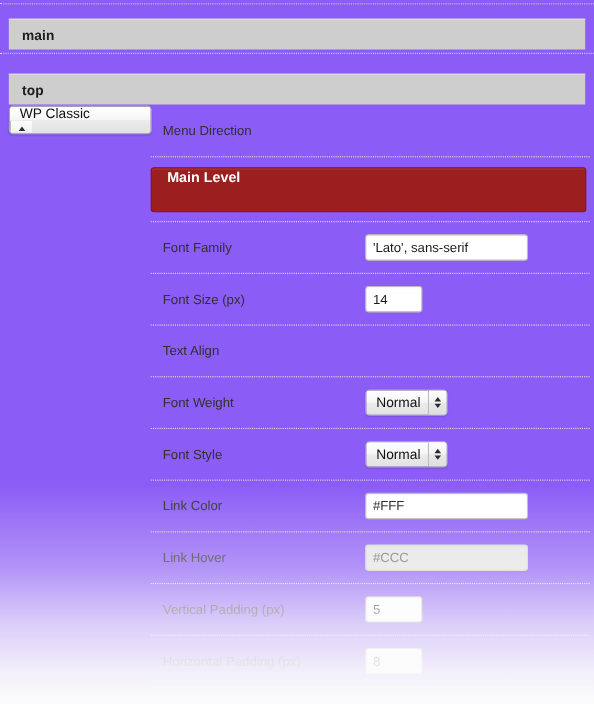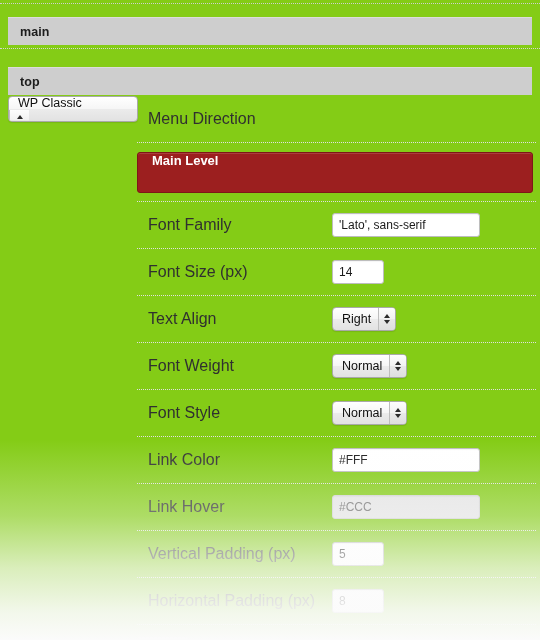--- a/index.html
+++ b/index.html
@@ -10,21 +10,21 @@
     background: #fbfbfb;
     font-family: "Liberation Sans", sans-serif;
     -webkit-font-smoothing: antialiased;
   }
 
   #app {
     position: relative;
     width: 540px;
     height: 640px;
     overflow: hidden;
-    background: #84cc16;
+    background: #8b5cf6;
   }
 
   
   .top-rule {
     position: absolute;
     left: 0; right: 0; top: 3px;
     height: 1px;
     border-top: 1px dotted #cfcfcf;
   }
 
@@ -121,21 +121,21 @@
     height: 47px;
     border-bottom: 1px dotted #e0e0e0;
     display: flex;
     align-items: center;
   }
   .row:last-child { border-bottom: none; }
 
   .row-label {
     flex: 0 0 195px;
     padding-left: 11px;
-    font-size: 16px;
+    font-size: 12px;
     color: #303030;
     line-height: 1;
   }
   .row-field {
     flex: 1 1 auto;
     display: flex;
     align-items: center;
   }
 
   
@@ -242,29 +242,20 @@
 
     <div class="row">
       <div class="row-label">Font Size (px)</div>
       <div class="row-field">
         <input class="txt small" type="text" value="14" style="">
       </div>
     </div>
 
     <div class="row">
       <div class="row-label">Text Align</div>
-      <div class="row-field">
-        <span class="mac-select">
-          <span class="val">Right</span>
-          <span class="arrows">
-            <span class="tri-up"></span>
-            <span class="tri-dn"></span>
-          </span>
-        </span>
-      </div>
     </div>
 
     <div class="row">
       <div class="row-label">Font Weight</div>
       <div class="row-field">
         <span class="mac-select">
           <span class="val">Normal</span>
           <span class="arrows">
             <span class="tri-up"></span>
             <span class="tri-dn"></span>

